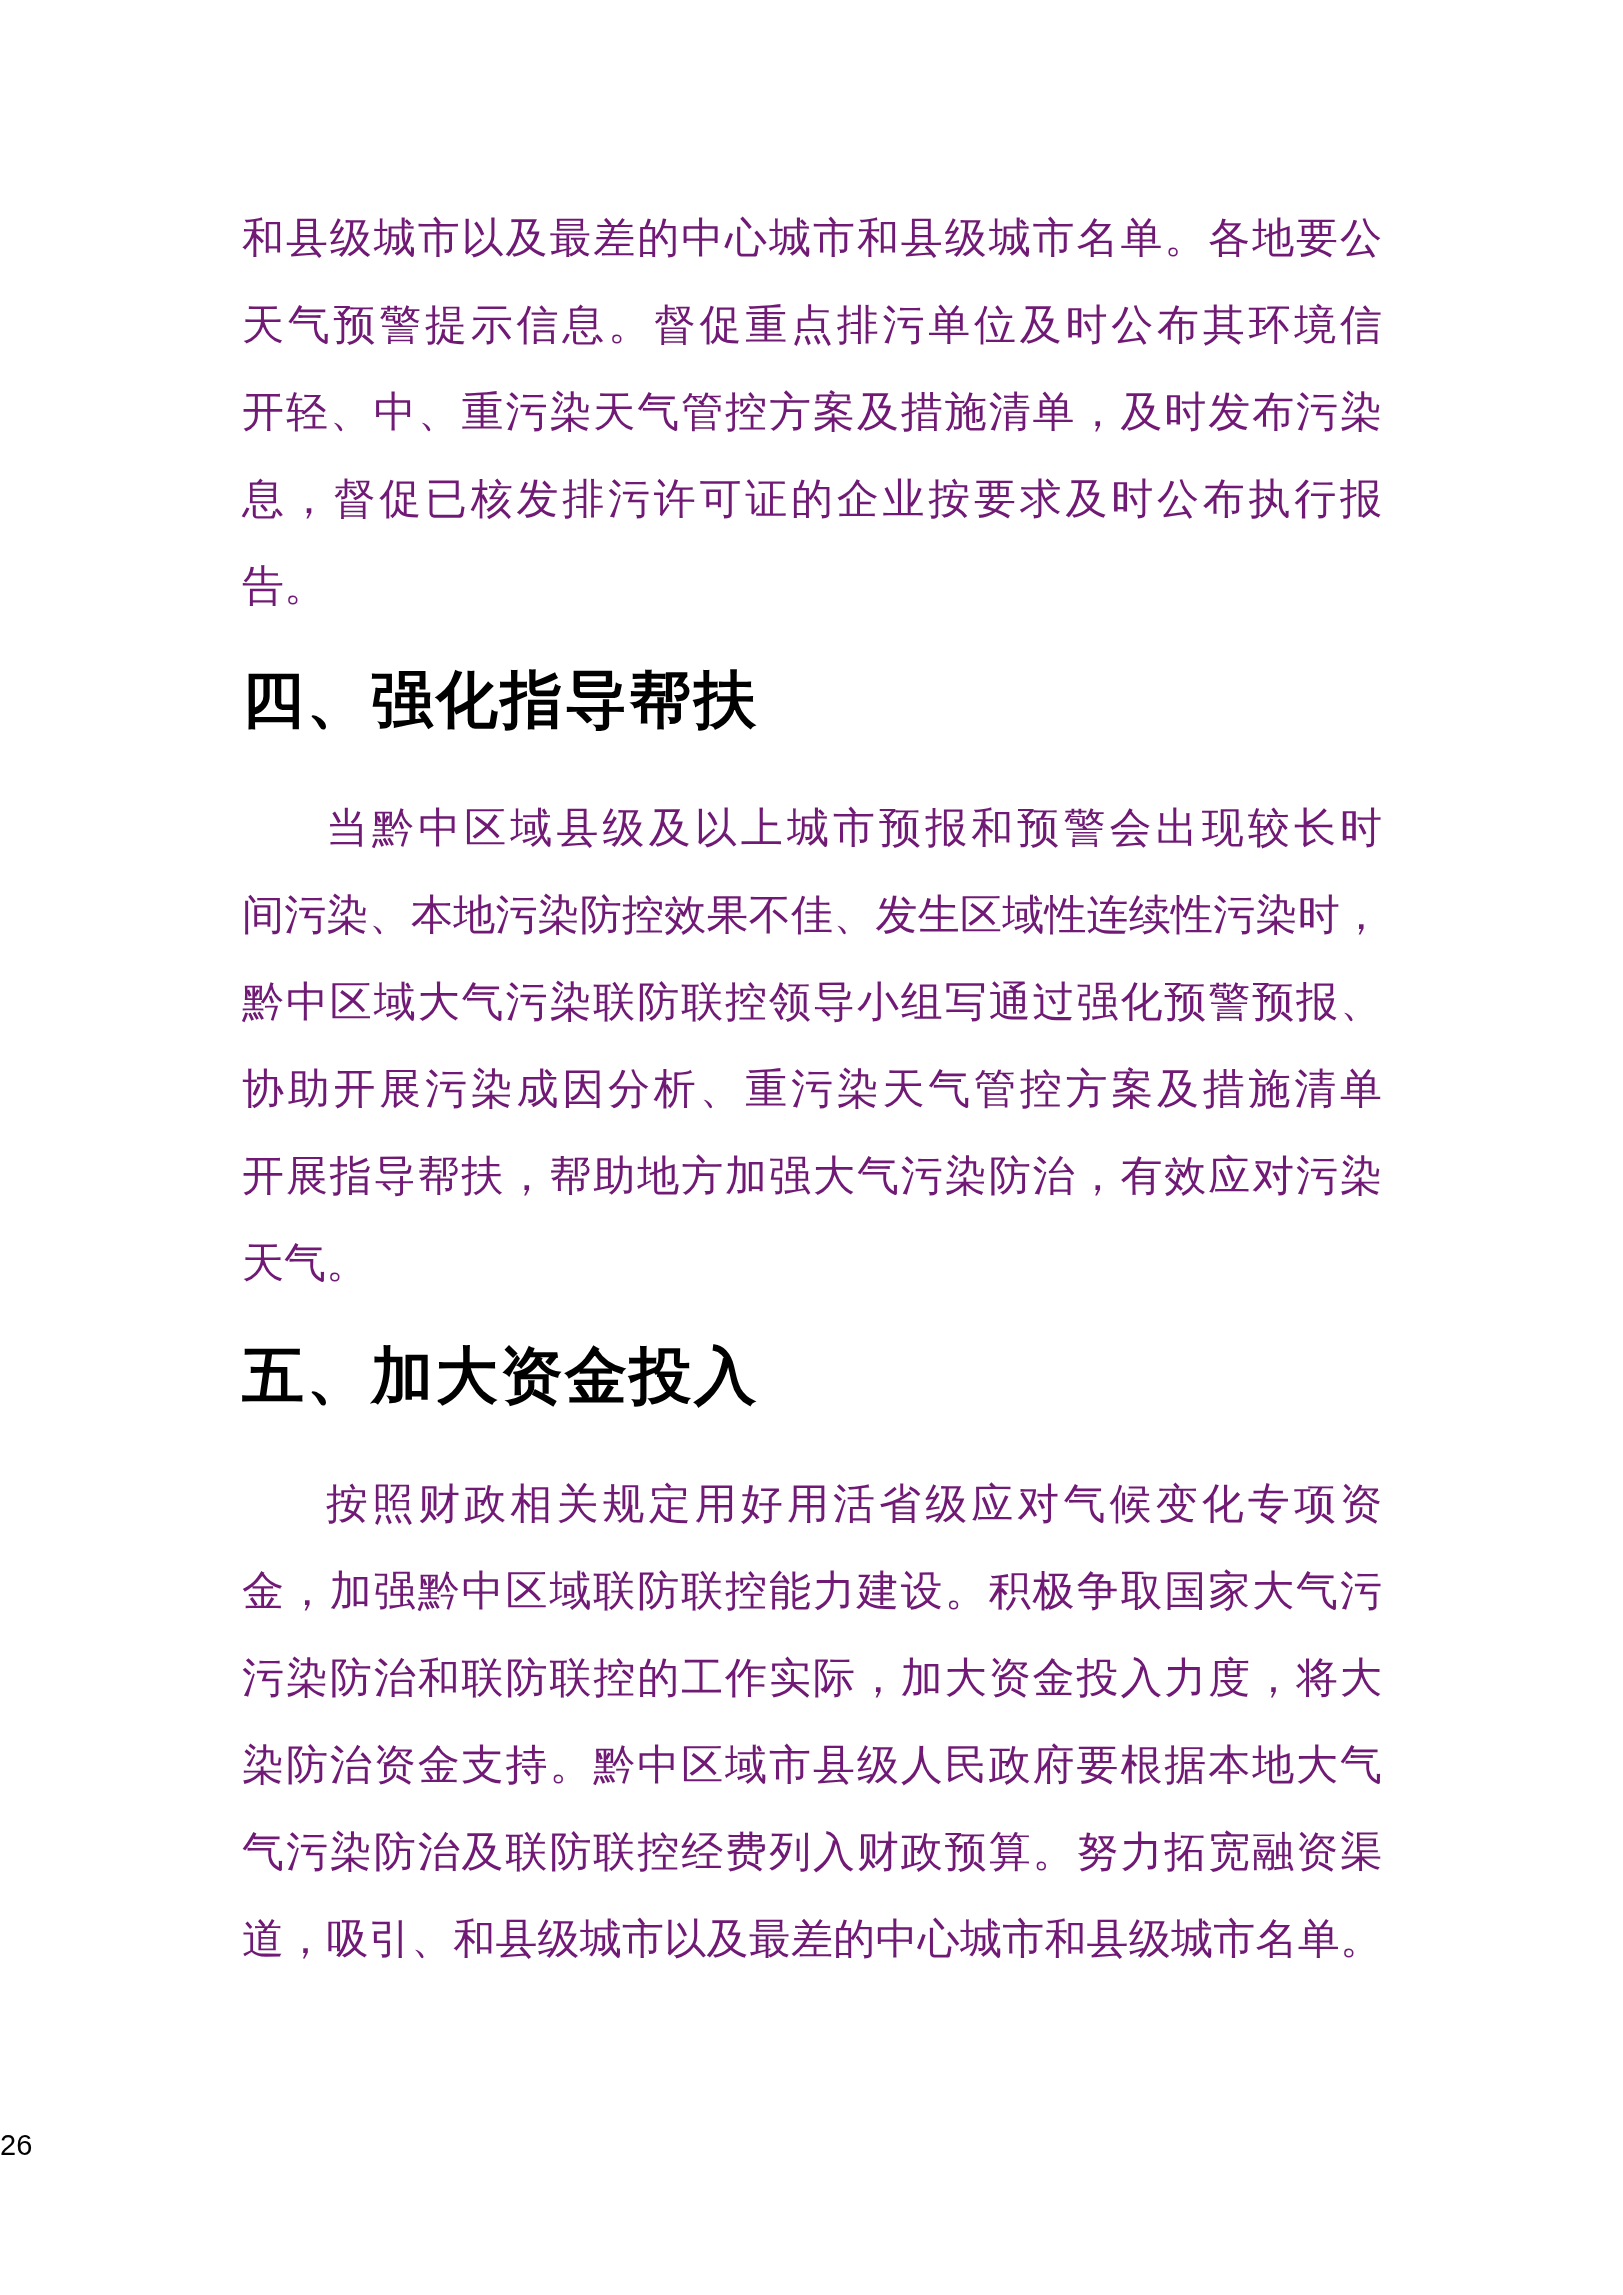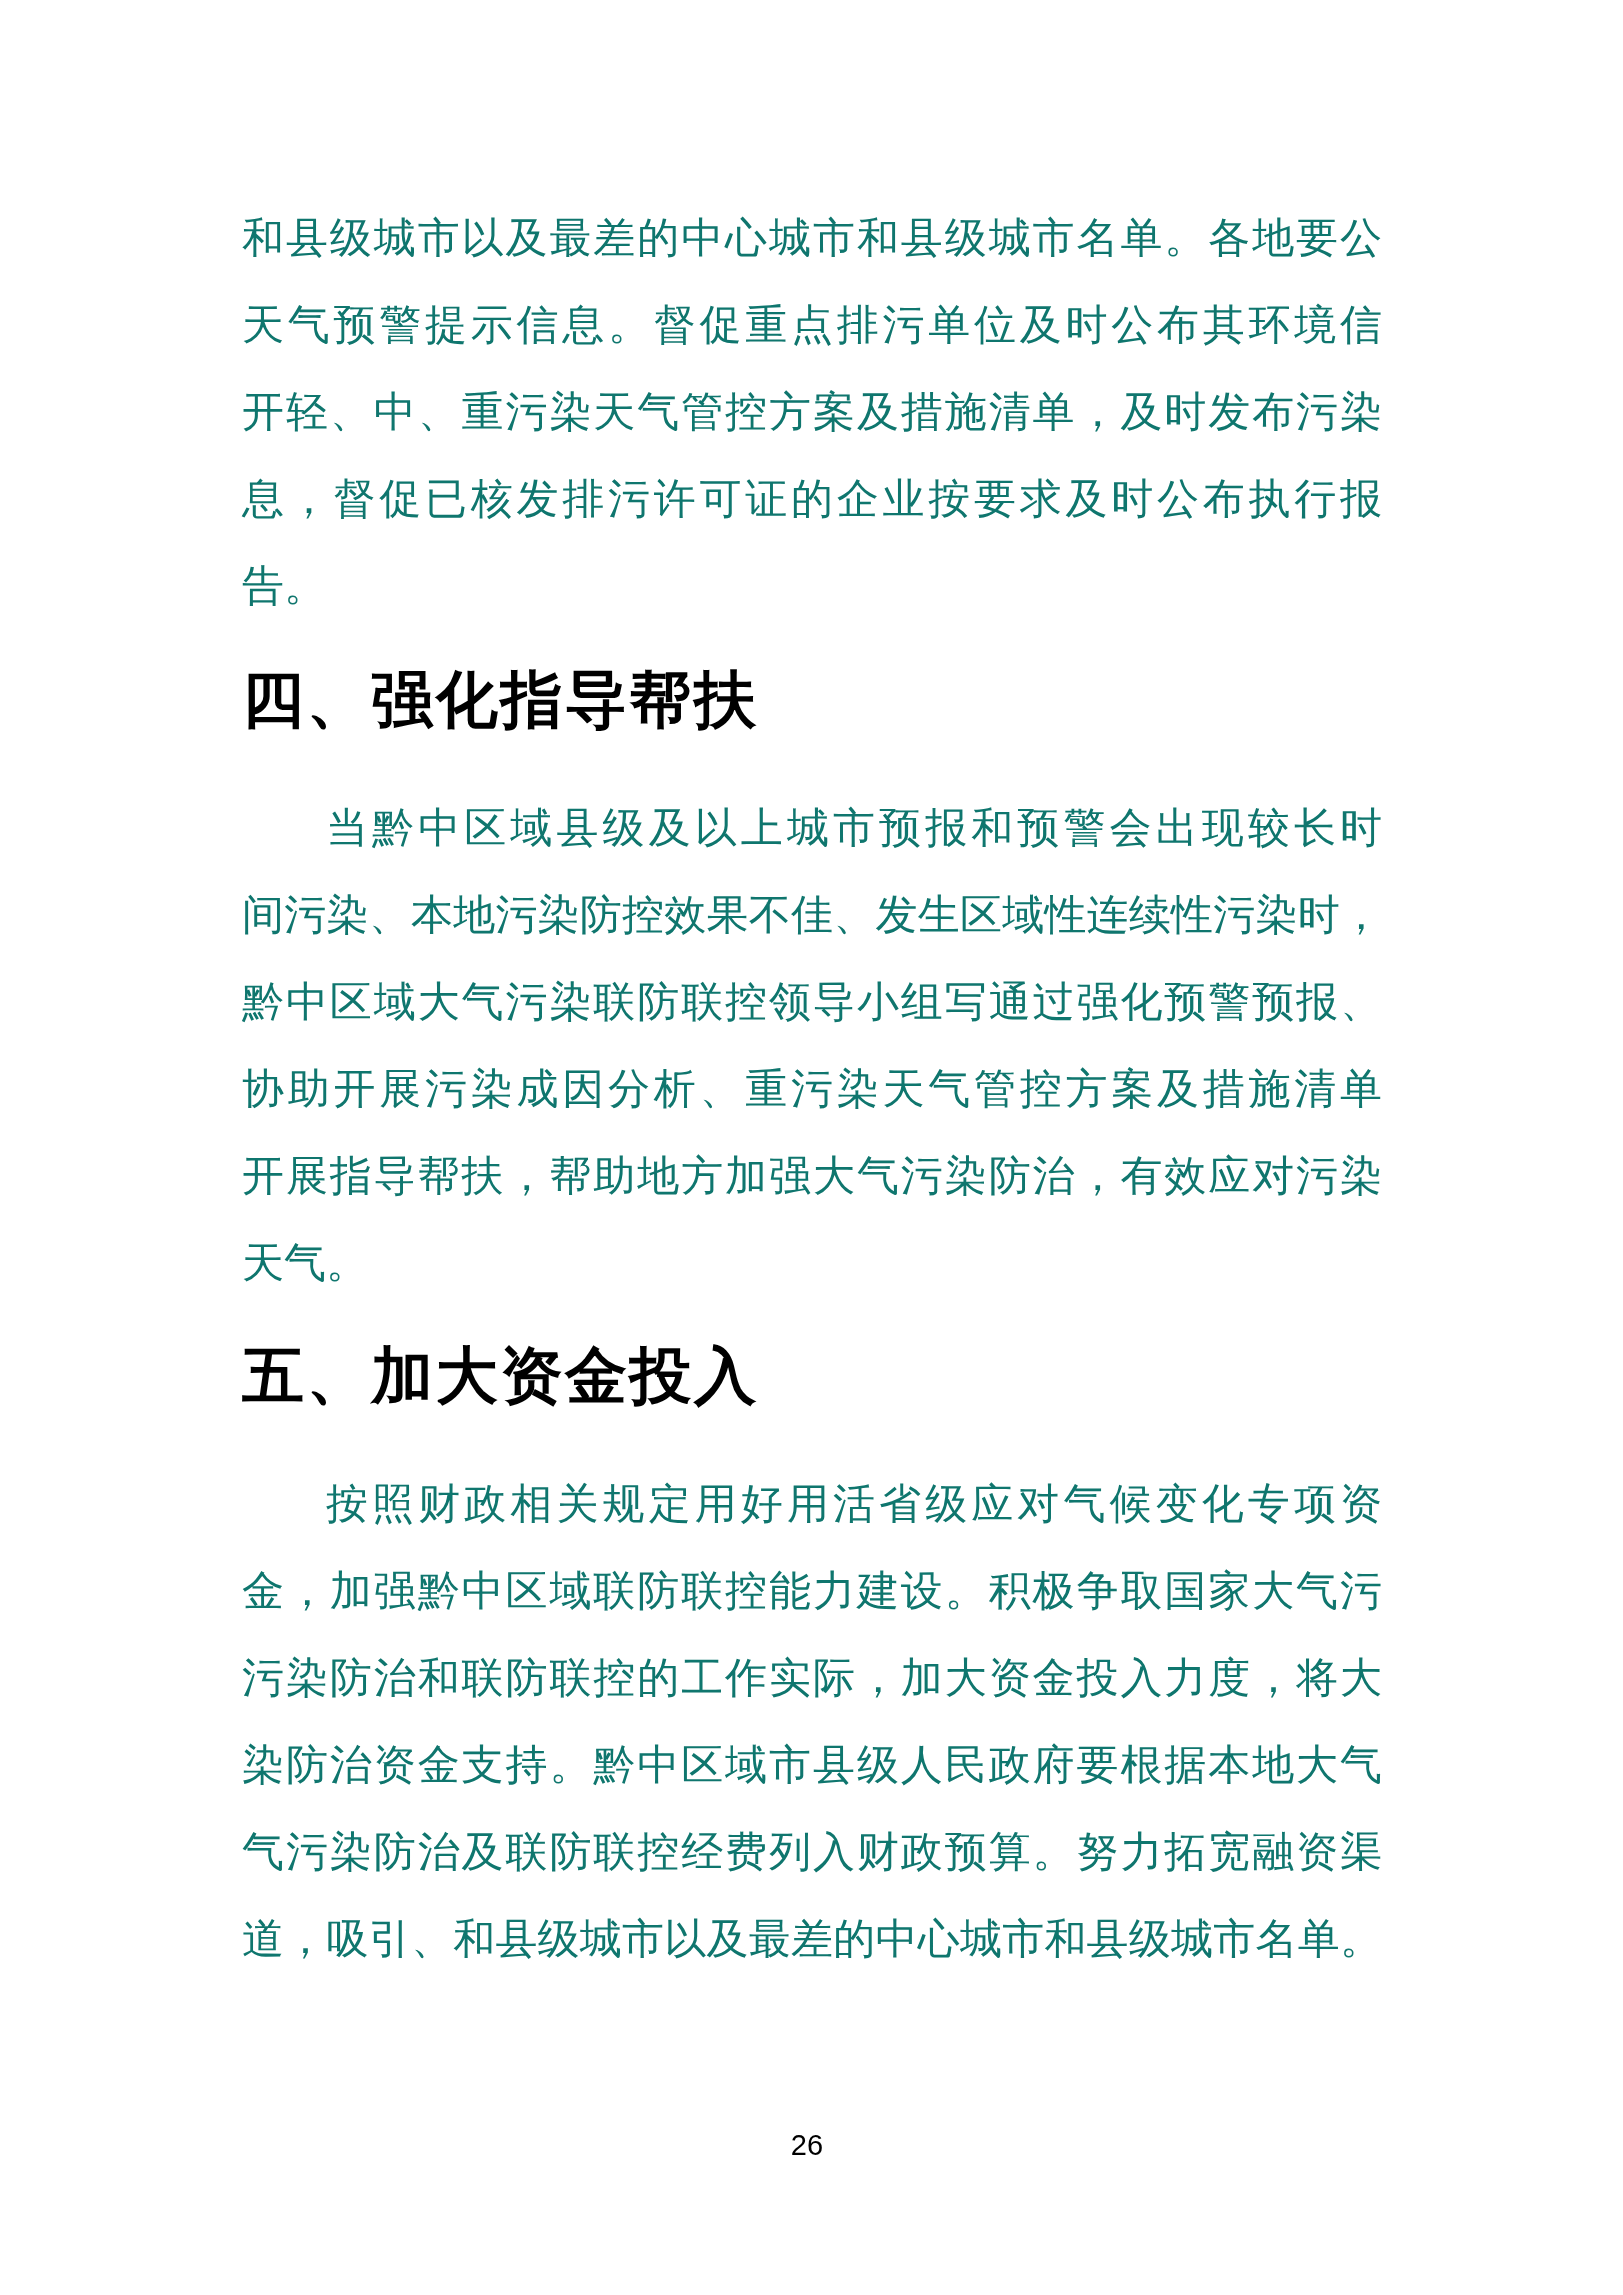--- a/index.html
+++ b/index.html
@@ -19,21 +19,21 @@
     position: absolute;
     left: 242px;
     top: 195px;
     width: 1140px;
   }
   .body-line {
     margin: 0;
     font-family: "Liberation Serif", "DejaVu Serif", serif;
     font-size: 42px;
     line-height: 87px;
-    color: #0f766e;
+    color: #701a75;
     text-align: justify;
     text-align-last: justify;
     text-justify: inter-character;
     letter-spacing: 0;
   }
   .body-line.para-last {
     text-align: left;
     text-align-last: left;
   }
   .body-line.indent {
@@ -47,21 +47,20 @@
     line-height: 92px;
     color: #000000;
     text-align: left;
     letter-spacing: 2.6px;
   }
   .page-footer {
     position: absolute;
     left: 0;
     right: 9px;
     top: 2127px;
-    text-align: center;
   }
   .page-number {
     font-family: "Liberation Sans", "DejaVu Sans", sans-serif;
     font-size: 29px;
     line-height: 37px;
     color: #000000;
   }
 </style>
 </head>
 <body>

